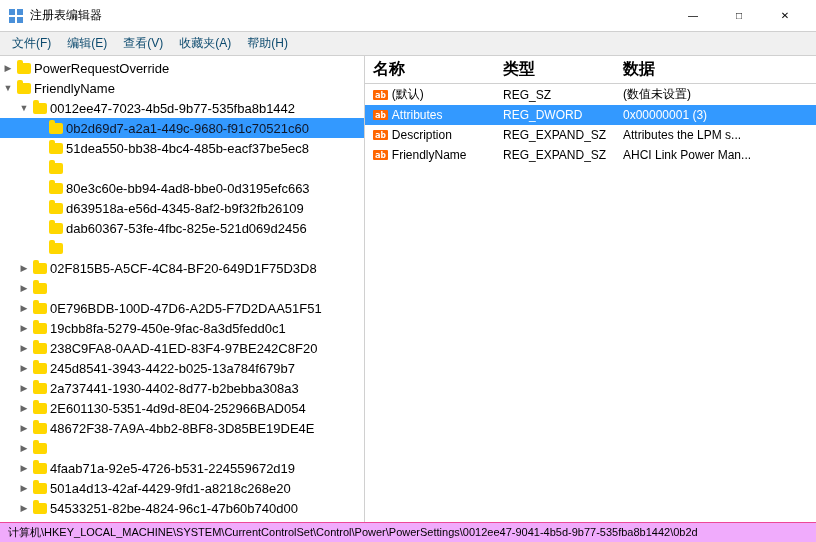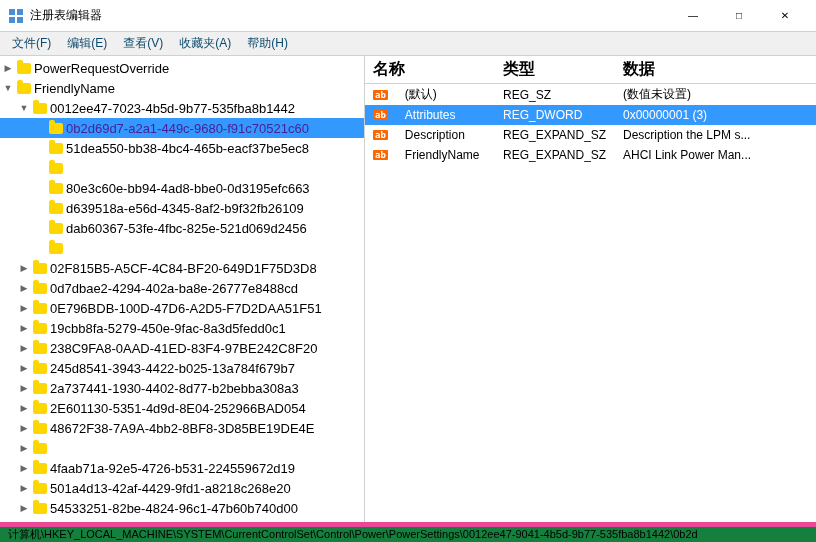--- a/index.html
+++ b/index.html
@@ -90,21 +90,21 @@
     }
 
     .tree-node {
       display: flex;
       align-items: center;
       height: 20px;
       cursor: pointer;
       white-space: nowrap;
       padding-right: 4px;
     }
-    .tree-node.selected { background: #3399ff; color: #4c1d95; }
+    .tree-node.selected { background: #3399ff; color: #0f172a; }
     .tree-node.selected .node-icon { color: #fff; }
 
     .tree-indent {
       display: inline-block;
       width: 16px;
       flex-shrink: 0;
     }
     .expand-btn {
       width: 16px;
       height: 16px;
@@ -201,28 +201,27 @@
       font-size: 9px;
       font-weight: bold;
       padding: 0 2px;
       border-radius: 1px;
       margin-right: 4px;
       font-family: monospace;
     }
     .cell-with-icon {
       display: flex;
       align-items: center;
-      gap: 13px;
     }
 
     
     .status-bar {
       height: 20px;
-      background: #15803d;
-      border-top: 5px solid #ec4899;
+      background: #f0abfc;
+      border-top: 1px solid #ec4899;
       display: flex;
       align-items: center;
       padding: 0 8px;
       font-size: 11px;
       color: #000;
       white-space: nowrap;
       overflow: hidden;
       text-overflow: ellipsis;
     }
   </style>
@@ -289,21 +288,21 @@
           </span>
           <span class="node-label">0b2d69d7-a2a1-449c-9680-f91c70521c60</span>
         </div>
         <div class="tree-node">
           <span class="tree-indent"></span>
           <span class="tree-indent"></span>
           <span class="expand-btn"></span>
           <span class="node-icon">
             <div class="folder-icon"></div>
           </span>
-          <span class="node-label">51dea550-bb38-4bc4-465b-eacf37be5ec8</span>
+          <span class="node-label">51dea550-bb38-4bc4-485b-eacf37be5ec8</span>
         </div>
         <div class="tree-node">
           <span class="tree-indent"></span>
           <span class="tree-indent"></span>
           <span class="expand-btn"></span>
           <span class="node-icon">
             <div class="folder-icon"></div>
           </span>
         </div>
         <div class="tree-node">
@@ -348,21 +347,20 @@
             <div class="folder-icon"></div>
           </span>
           <span class="node-label">02F815B5-A5CF-4C84-BF20-649D1F75D3D8</span>
         </div>
         <div class="tree-node">
           <span class="tree-indent"></span>
           <span class="expand-btn">▶</span>
           <span class="node-icon">
             <div class="folder-icon"></div>
           </span>
-          <span class="node-label">0d7dbae2-4294-402a-ba8e-26777e8488cd</span>
         </div>
         <div class="tree-node">
           <span class="tree-indent"></span>
           <span class="expand-btn">▶</span>
           <span class="node-icon">
             <div class="folder-icon"></div>
           </span>
           <span class="node-label">0E796BDB-100D-47D6-A2D5-F7D2DAA51F51</span>
         </div>
         <div class="tree-node">
@@ -478,21 +476,21 @@
             <td>0x00000001 (3)</td>
           </tr>
           <tr>
             <td>
               <div class="cell-with-icon">
                 <span class="ab-icon">ab</span>
                 <span>Description</span>
               </div>
             </td>
             <td>REG_EXPAND_SZ</td>
-            <td>Description the LPM s...</td>
+            <td>Attributes the LPM s...</td>
           </tr>
           <tr>
             <td>
               <div class="cell-with-icon">
                 <span class="ab-icon">ab</span>
                 <span>FriendlyName</span>
               </div>
             </td>
             <td>REG_EXPAND_SZ</td>
             <td>AHCI Link Power Man...</td>

